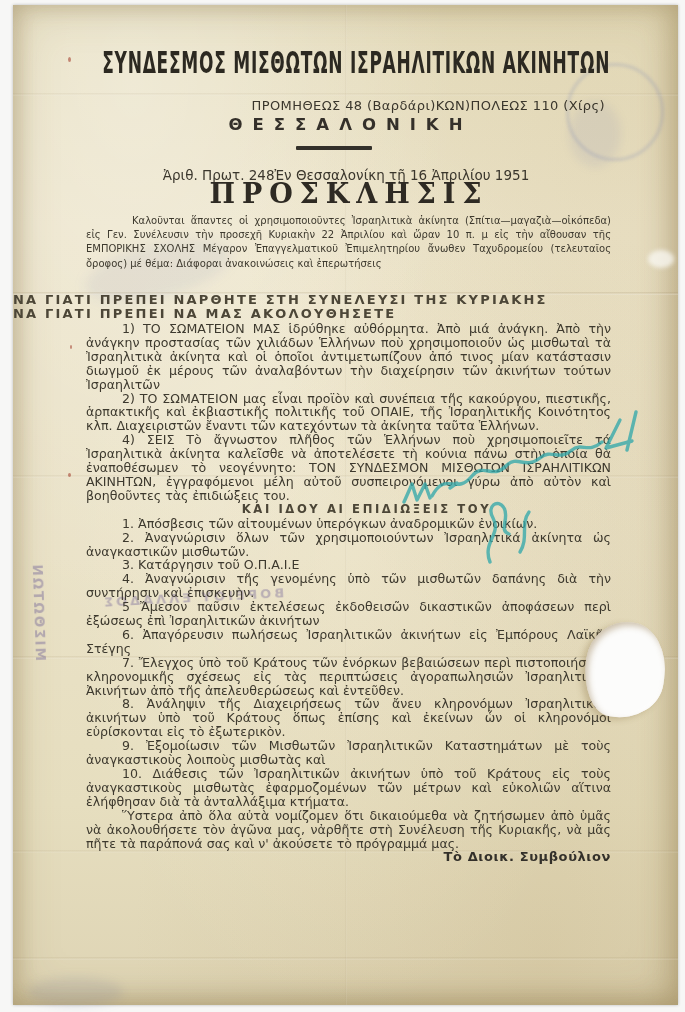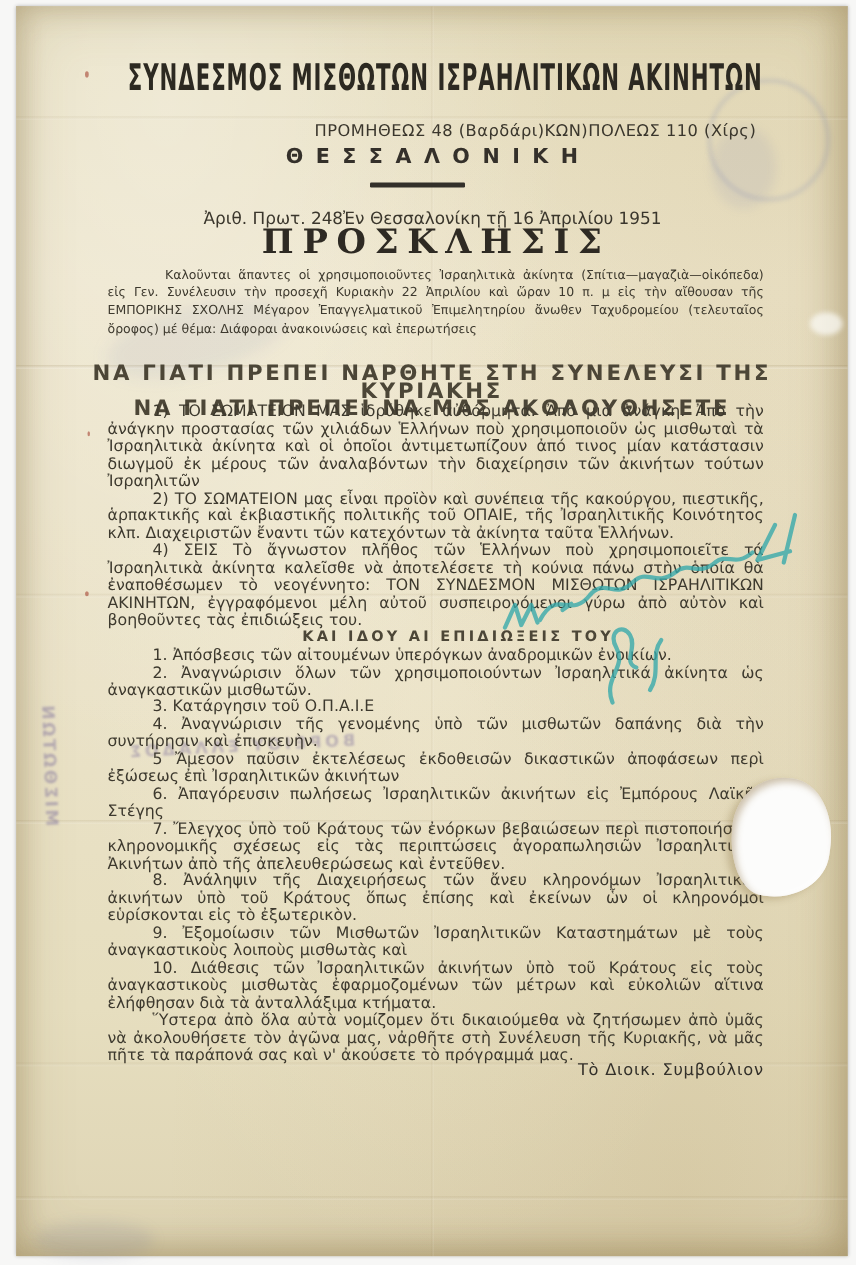--- a/index.html
+++ b/index.html
@@ -44,29 +44,29 @@
   .city{position:absolute;top:110px;left:0;width:100%;text-align:center;font-size:16.5px;
     font-weight:bold;letter-spacing:10px;color:#34302a;text-indent:10px;}
   .city-underline{position:absolute;top:141px;left:283px;width:76px;height:4px;background:#33302a;border-radius:1px;}
   .ref-row{position:absolute;top:150px;left:87px;right:86px;display:flex;justify-content:center;
     font-size:13.5px;color:#3a362c;margin-top:12px;}
   .doc-title{position:absolute;top:173px;left:0;width:100%;text-align:center;
     font-family:"DejaVu Serif",serif;font-weight:bold;font-size:27px;letter-spacing:7px;
     color:#2e2a23;text-indent:7px;}
   .intro{position:absolute;top:209px;left:73px;width:525px;font-size:10px;line-height:14.2px;
     text-align:justify;text-indent:46px;color:#3d392e;}
-  .slogans{position:absolute;top:288px;left:0;width:100%;text-align:center;
-    font-size:17px;font-weight:bold;letter-spacing:2.2px;line-height:13.8px;color:#4c4637;}
+  .slogans{position:absolute;top:288px;left:0;width:100%;
+    font-size:13px;font-weight:bold;letter-spacing:2.2px;line-height:13.8px;color:#4c4637;}
   .main{position:absolute;top:317px;left:73px;width:525px;font-size:12.6px;line-height:13.9px;
     text-align:justify;color:#3d392e;}
   .main p{margin:0;text-indent:36px;}
   .aims-heading{margin:7px 0 5px;text-align:center;text-indent:0;font-weight:bold;
     font-size:11.6px;letter-spacing:2.6px;color:#4c4637;}
   .closing{margin-top:10px;}
-  .signature{margin-top:2px;text-align:right;text-indent:0;font-weight:normal;font-size:13px;
+  .signature{margin-top:2px;text-align:right;text-indent:0;font-weight:bold;font-size:13px;
     color:#33302a;padding-right:0px;letter-spacing:.6px;}
 
   
   .stamp-ghost{position:absolute;left:553px;top:58px;width:92px;height:92px;border-radius:50%;
     border:3px solid rgba(107,121,180,.20);filter:blur(1.8px);}
   .stamp-ghost-blob{position:absolute;left:556px;top:96px;width:52px;height:66px;border-radius:50%;
     background:rgba(107,121,180,.10);filter:blur(4px);}
   .smudge{position:absolute;pointer-events:none;}
   .smudge.s1{left:70px;top:238px;width:150px;height:55px;background:rgba(120,130,175,.10);
     filter:blur(6px);transform:rotate(-14deg);border-radius:50%;}

